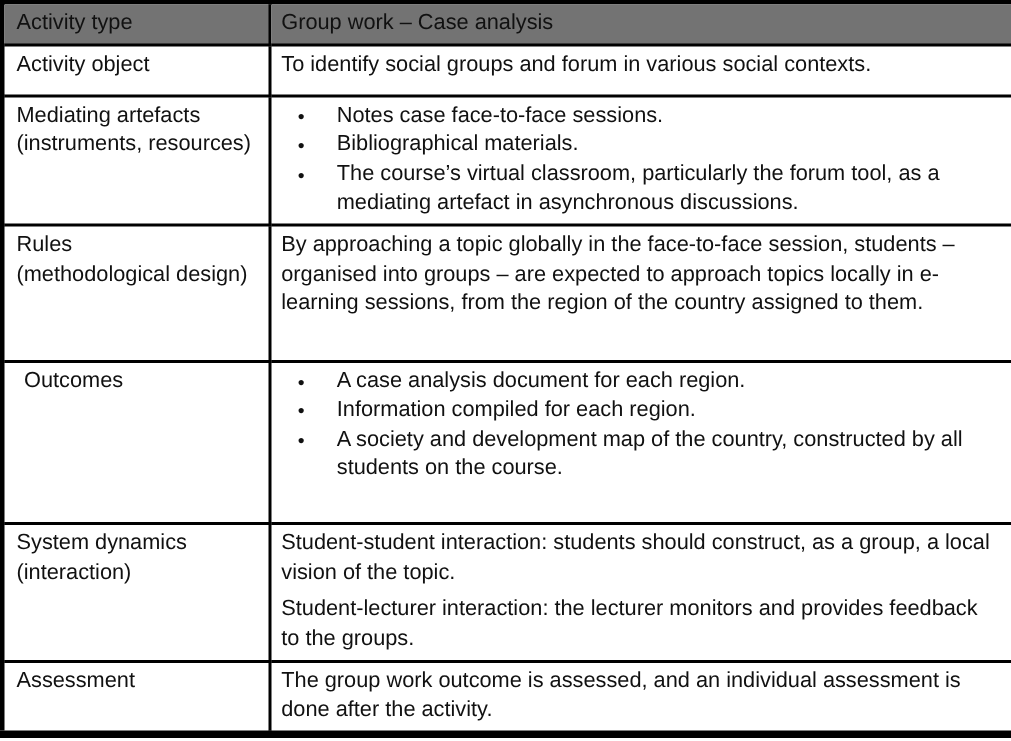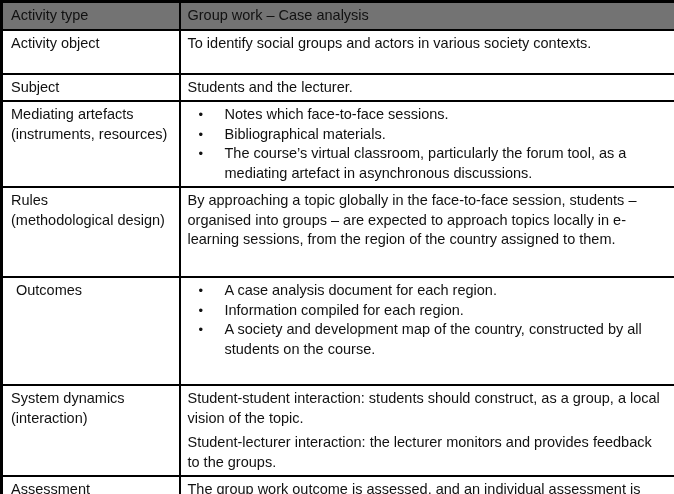--- a/index.html
+++ b/index.html
@@ -37,21 +37,21 @@
     box-sizing: border-box;
     overflow: hidden;
   }
   col.label-col   { width: 178px; }
   col.content-col { width: 496px; }
 
   td.label-cell   { padding: 3px 6px 3px 8px; }
   td.content-cell { padding: 3px 10px 3px 7px; }
 
   tr.r1 { height: 26px; }
-  tr.r2 { height: 44px; }
+  tr.r2 { height: 34px; }
   tr.r3 { height: 26px; }
   tr.r4 { height: 83px; }
   tr.r5 { height: 90px; }
   tr.r6 { height: 108px; margin-top: 34px; }
   tr.r7 { height: 81px; }
   tr.r8 { height: 38px; }
   tr.r9 { height: 43px; }
 
   tr.r1 td { background: #737373; }
 
@@ -88,42 +88,34 @@
         <td class="content-cell">
           <div>Group work – Case analysis</div>
         </td>
       </tr>
 
       <tr class="r2">
         <td class="label-cell">
           <div>Activity object</div>
         </td>
         <td class="content-cell">
-          <div>To identify social groups and actors in various society contexts.</div>
+          <div>To identify social groups and forum in various social contexts.</div>
         </td>
       </tr>
 
-      <tr class="r3">
-        <td class="label-cell">
-          <div>Subject</div>
-        </td>
-        <td class="content-cell">
-          <div>Students and the lecturer.</div>
-        </td>
-      </tr>
 
       <tr class="r4">
         <td class="label-cell">
           <div>Mediating artefacts</div>
           <div>(instruments, resources)</div>
         </td>
         <td class="content-cell">
           <div class="bullet-item">
             <span class="bullet-marker">•</span>
-            <span class="bullet-text">Notes which face-to-face sessions.</span>
+            <span class="bullet-text">Notes case face-to-face sessions.</span>
           </div>
           <div class="bullet-item">
             <span class="bullet-marker">•</span>
             <span class="bullet-text">Bibliographical materials.</span>
           </div>
           <div class="bullet-item">
             <span class="bullet-marker">•</span>
             <span class="bullet-text">The course’s virtual classroom, particularly the forum tool, as a mediating artefact in asynchronous discussions.</span>
           </div>
         </td>

